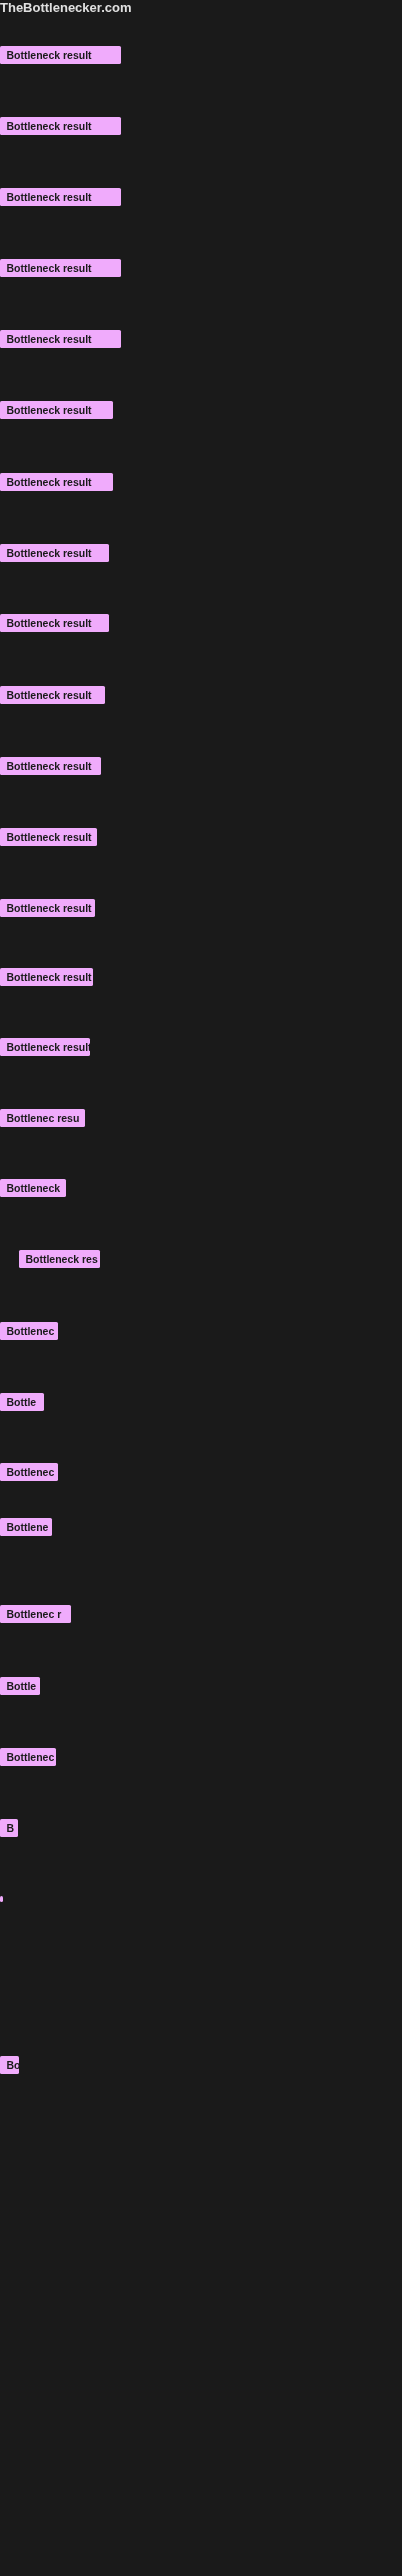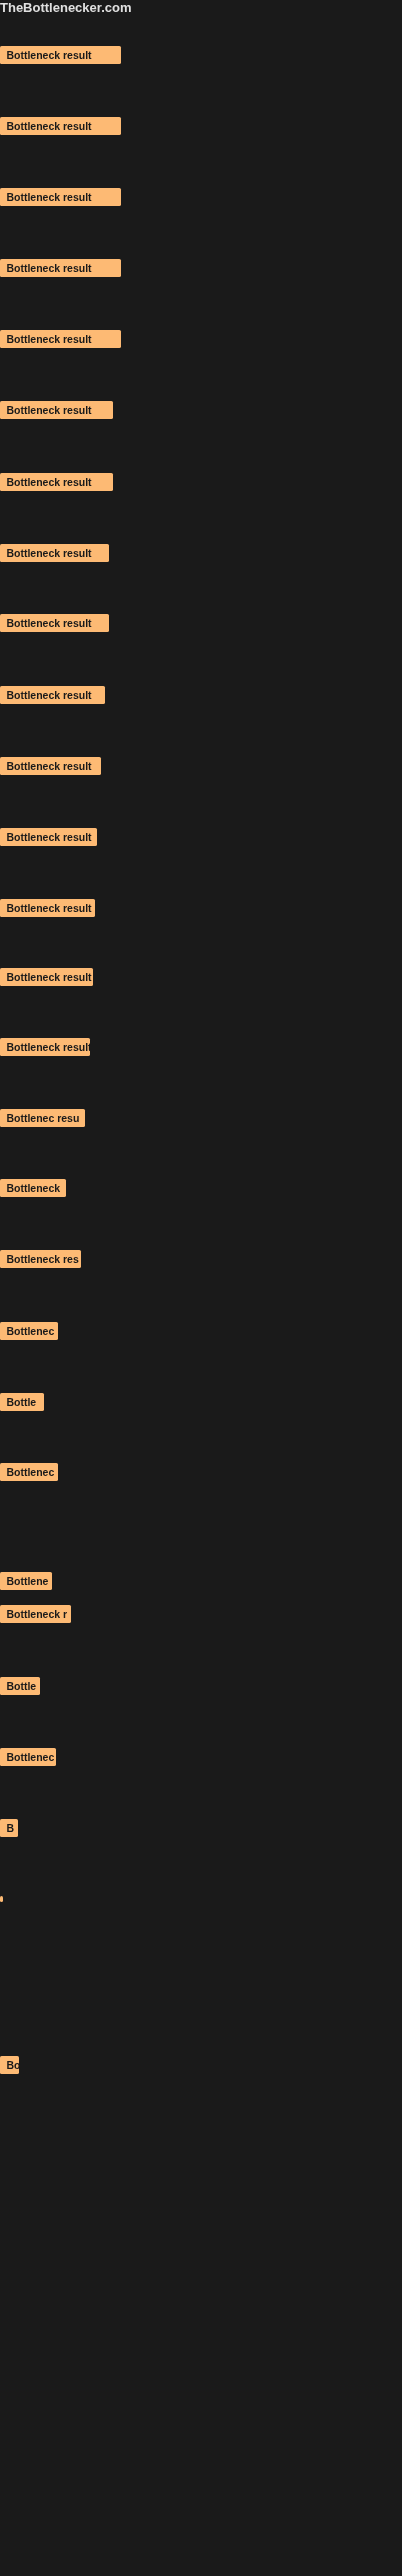--- a/index.html
+++ b/index.html
@@ -23,21 +23,21 @@
       font-size: 13px;
       font-weight: bold;
     }
 
     .bottleneck-item {
       position: absolute;
       left: 0;
     }
 
     .bottleneck-badge {
-      background-color: #fdba74;
+      background-color: #f0abfc;
       color: #1a1a1a;
       font-size: 10.5px;
       font-weight: bold;
       padding: 3.2px 6.4px;
       display: inline-block;
       border-radius: 1.6px;
       white-space: nowrap;
       overflow: hidden;
     }
   </style>
@@ -58,24 +58,24 @@
 <div class="bottleneck-item" style="top: 544px;"><div class="bottleneck-badge" style="max-width: 109px; width: 109px;">Bottleneck result</div></div>
 <div class="bottleneck-item" style="top: 614px;"><div class="bottleneck-badge" style="max-width: 109px; width: 109px;">Bottleneck result</div></div>
 <div class="bottleneck-item" style="top: 686px;"><div class="bottleneck-badge" style="max-width: 105px; width: 105px;">Bottleneck result</div></div>
 <div class="bottleneck-item" style="top: 757px;"><div class="bottleneck-badge" style="max-width: 101px; width: 101px;">Bottleneck result</div></div>
 <div class="bottleneck-item" style="top: 828px;"><div class="bottleneck-badge" style="max-width: 97px; width: 97px;">Bottleneck result</div></div>
 <div class="bottleneck-item" style="top: 899px;"><div class="bottleneck-badge" style="max-width: 95px; width: 95px;">Bottleneck result</div></div>
 <div class="bottleneck-item" style="top: 968px;"><div class="bottleneck-badge" style="max-width: 93px; width: 93px;">Bottleneck result</div></div>
 <div class="bottleneck-item" style="top: 1038px;"><div class="bottleneck-badge" style="max-width: 90px; width: 90px;">Bottleneck result</div></div>
 <div class="bottleneck-item" style="top: 1109px;"><div class="bottleneck-badge" style="max-width: 85px; width: 85px;">Bottlenec resu</div></div>
 <div class="bottleneck-item" style="top: 1179px;"><div class="bottleneck-badge" style="max-width: 66px; width: 66px;">Bottleneck</div></div>
-<div class="bottleneck-item" style="top: 1250px;"><div class="bottleneck-badge" style="max-width: 81px; width: 81px;">Bottleneck res</div></div>
+<div class="bottleneck-item" style="top: 1250px;"><div class="bottleneck-badge" style="max-width: 81px; width: 81px; margin-left: 19px;">Bottleneck res</div></div>
 <div class="bottleneck-item" style="top: 1322px;"><div class="bottleneck-badge" style="max-width: 58px; width: 58px;">Bottlenec</div></div>
 <div class="bottleneck-item" style="top: 1393px;"><div class="bottleneck-badge" style="max-width: 44px; width: 44px;">Bottle</div></div>
 <div class="bottleneck-item" style="top: 1463px;"><div class="bottleneck-badge" style="max-width: 58px; width: 58px;">Bottlenec</div></div>
-<div class="bottleneck-item" style="top: 1572px;"><div class="bottleneck-badge" style="max-width: 52px; width: 52px;">Bottlene</div></div>
-<div class="bottleneck-item" style="top: 1605px;"><div class="bottleneck-badge" style="max-width: 71px; width: 71px;">Bottleneck r</div></div>
+<div class="bottleneck-item" style="top: 1518px;"><div class="bottleneck-badge" style="max-width: 52px; width: 52px;">Bottlene</div></div>
+<div class="bottleneck-item" style="top: 1605px;"><div class="bottleneck-badge" style="max-width: 71px; width: 71px;">Bottlenec r</div></div>
 <div class="bottleneck-item" style="top: 1677px;"><div class="bottleneck-badge" style="max-width: 40px; width: 40px;">Bottle</div></div>
 <div class="bottleneck-item" style="top: 1748px;"><div class="bottleneck-badge" style="max-width: 56px; width: 56px;">Bottlenec</div></div>
 <div class="bottleneck-item" style="top: 1819px;"><div class="bottleneck-badge" style="max-width: 17.7px; width: 17.7px;">B</div></div>
 <div class="bottleneck-item" style="top: 1890px; left: 0px;"><div class="bottleneck-badge" style="width: 3.2px; min-width: 3.2px; padding: 3.2px 1.6px; font-size: 10.5px;"></div></div>
 <div class="bottleneck-item" style="top: 2032px; margin-top: 24px;"><div class="bottleneck-badge" style="max-width: 19.3px; width: 19.3px;">Bo</div></div>
 
 
 </body></html>

